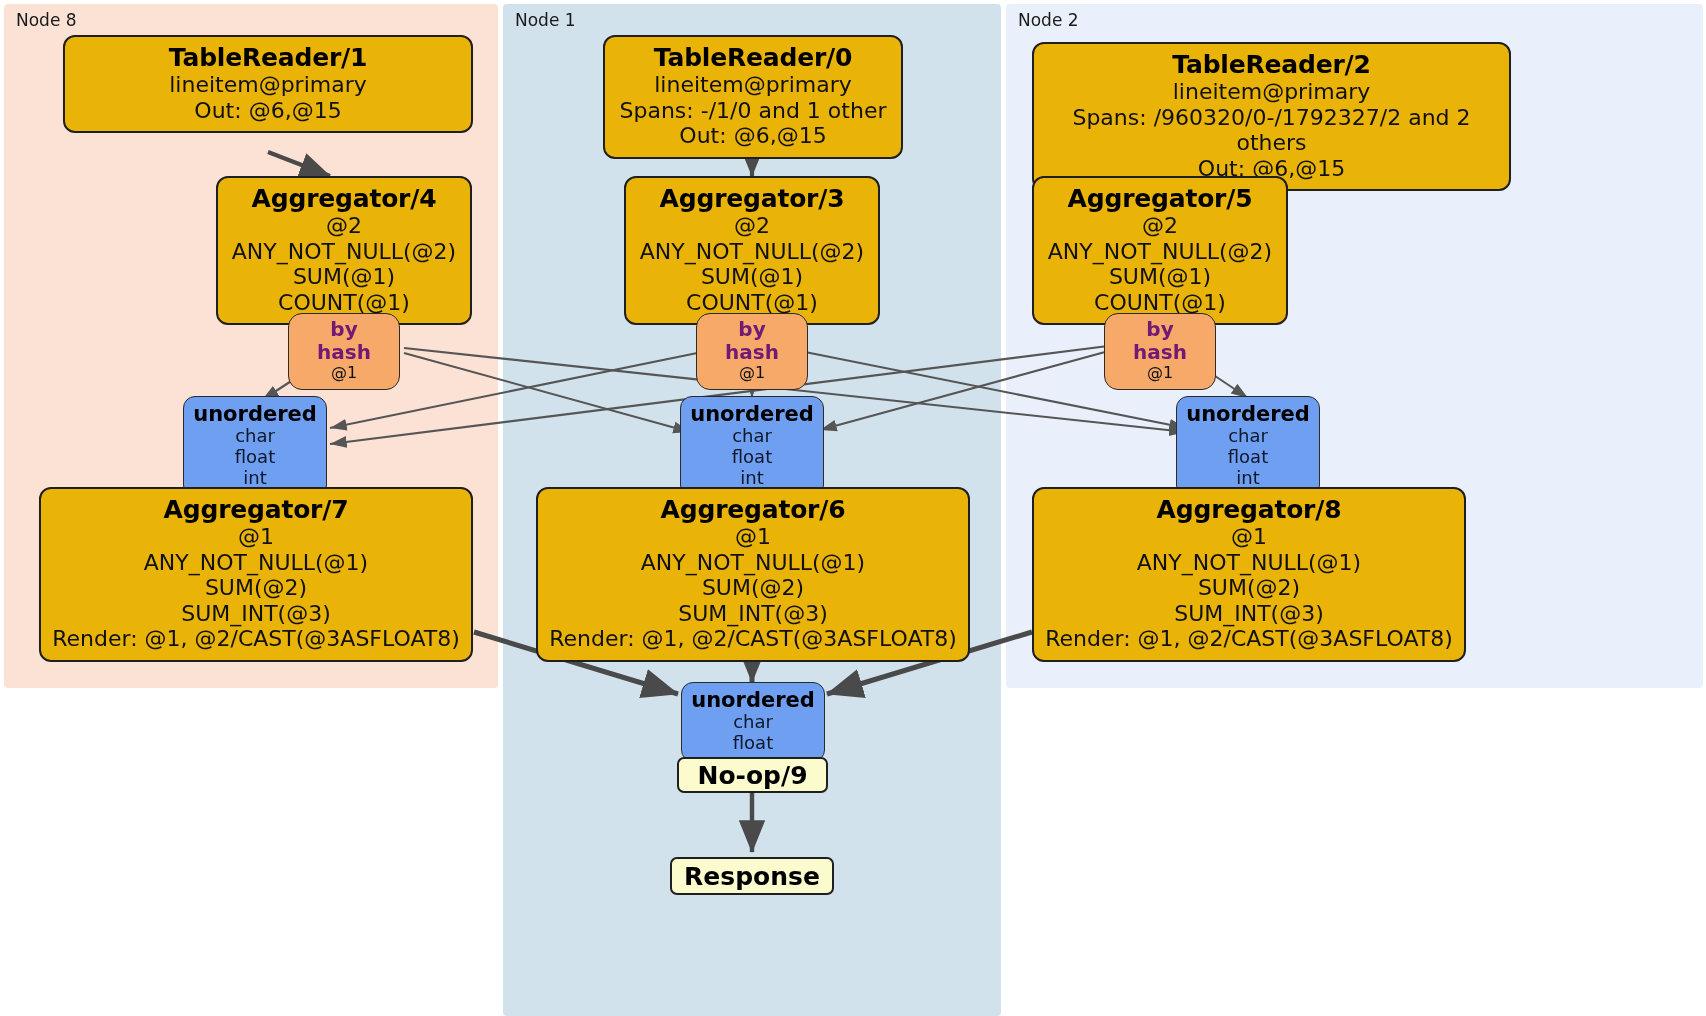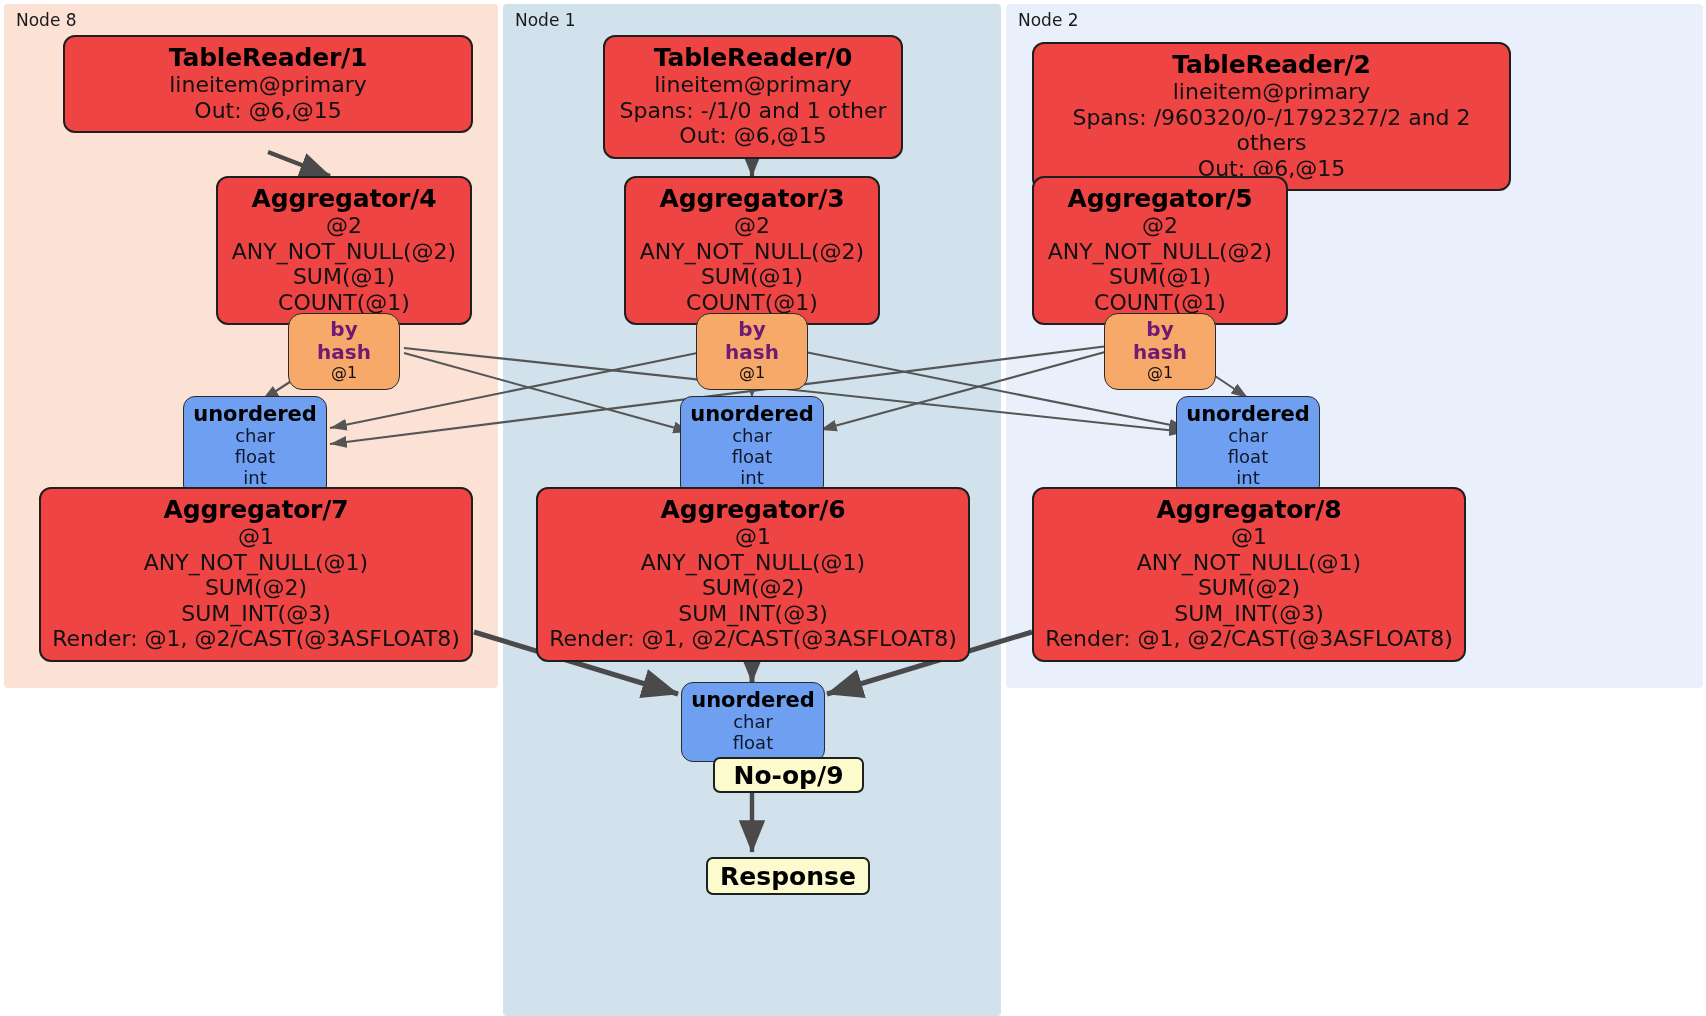--- a/index.html
+++ b/index.html
@@ -20,21 +20,21 @@
   
   #edges{position:absolute;left:0;top:0;width:1706px;height:1016px;pointer-events:none;}
 
   
   .nodebox{
     position:absolute;box-sizing:border-box;
     display:flex;flex-direction:column;align-items:center;justify-content:flex-start;
     text-align:center;line-height:1.16;
   }
   .proc{
-    background:#ef4444;border:2.2px solid #1f1f1f;border-radius:12px;
+    background:#eab308;border:2.2px solid #1f1f1f;border-radius:12px;
     padding:6px 10px 8px 10px;
   }
   .proc .ttl{font-weight:bold;font-size:25px;color:#000;letter-spacing:-0.2px;}
   .proc .ln{font-size:22px;color:#111;font-weight:400;}
 
   .hashbox{
     background:#f7a96a;border:1.6px solid #2a2a2a;border-radius:14px;
     padding:4px 14px 6px 14px;
   }
   .hashbox .ttl{font-weight:bold;font-size:20px;color:#701a75;}
@@ -42,21 +42,21 @@
 
   .syncbox{
     background:#6e9ff0;border:1.6px solid #2a2a2a;border-radius:12px;
     padding:5px 12px 7px 12px;
   }
   .syncbox .ttl{font-weight:bold;font-size:21px;color:#000;}
   .syncbox .ln{font-size:18px;color:#0f172a;}
 
   .smallproc{
     background:#fbfbcd;border:2.2px solid #1f1f1f;border-radius:7px;
-    display:flex;align-items:center;justify-content:center;margin-left:36px;
+    display:flex;align-items:center;justify-content:center;
   }
   .smallproc .ttl{font-weight:bold;font-size:25px;color:#000;}
 </style>
 </head>
 <body>
 
 <div id="stage">
 
   <div class="panel" style="left:4px;top:4px;width:494px;height:684px;background:#fbe2d5;"></div>
   <div class="panel" style="left:503px;top:4px;width:498px;height:1012px;background:#d2e2ec;"></div>

